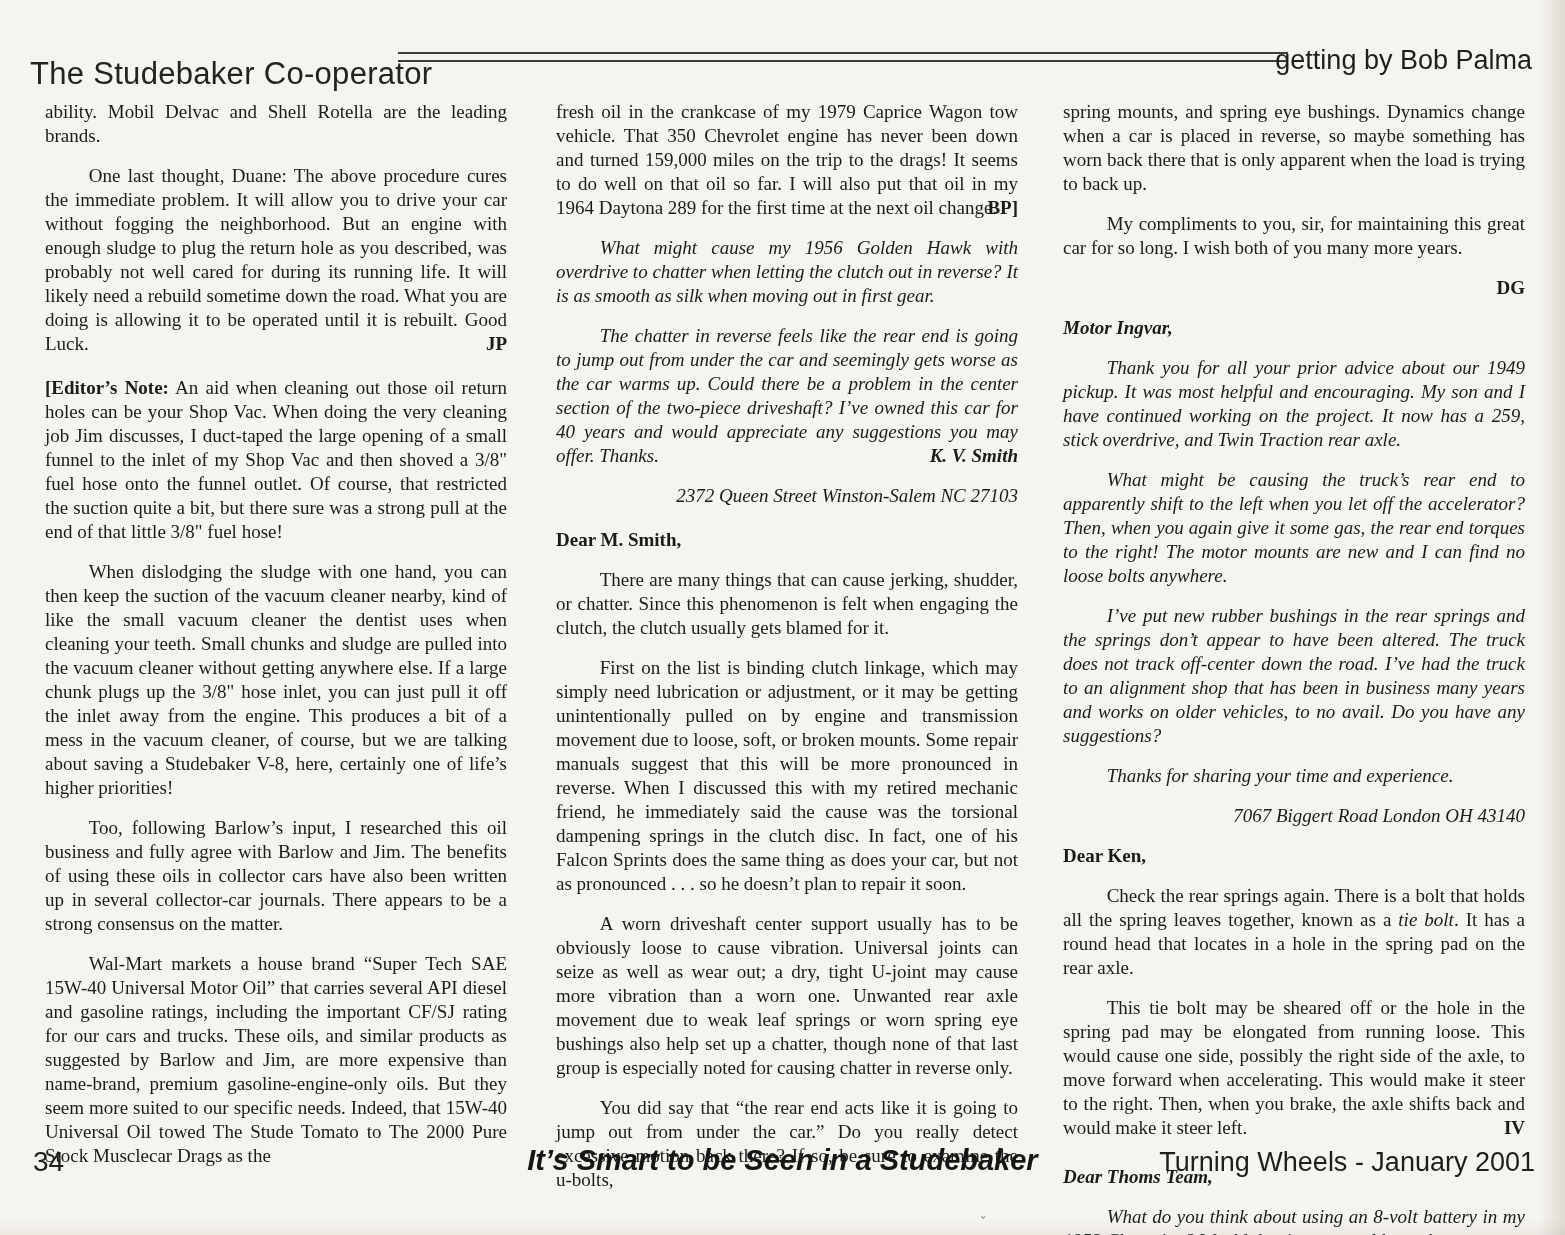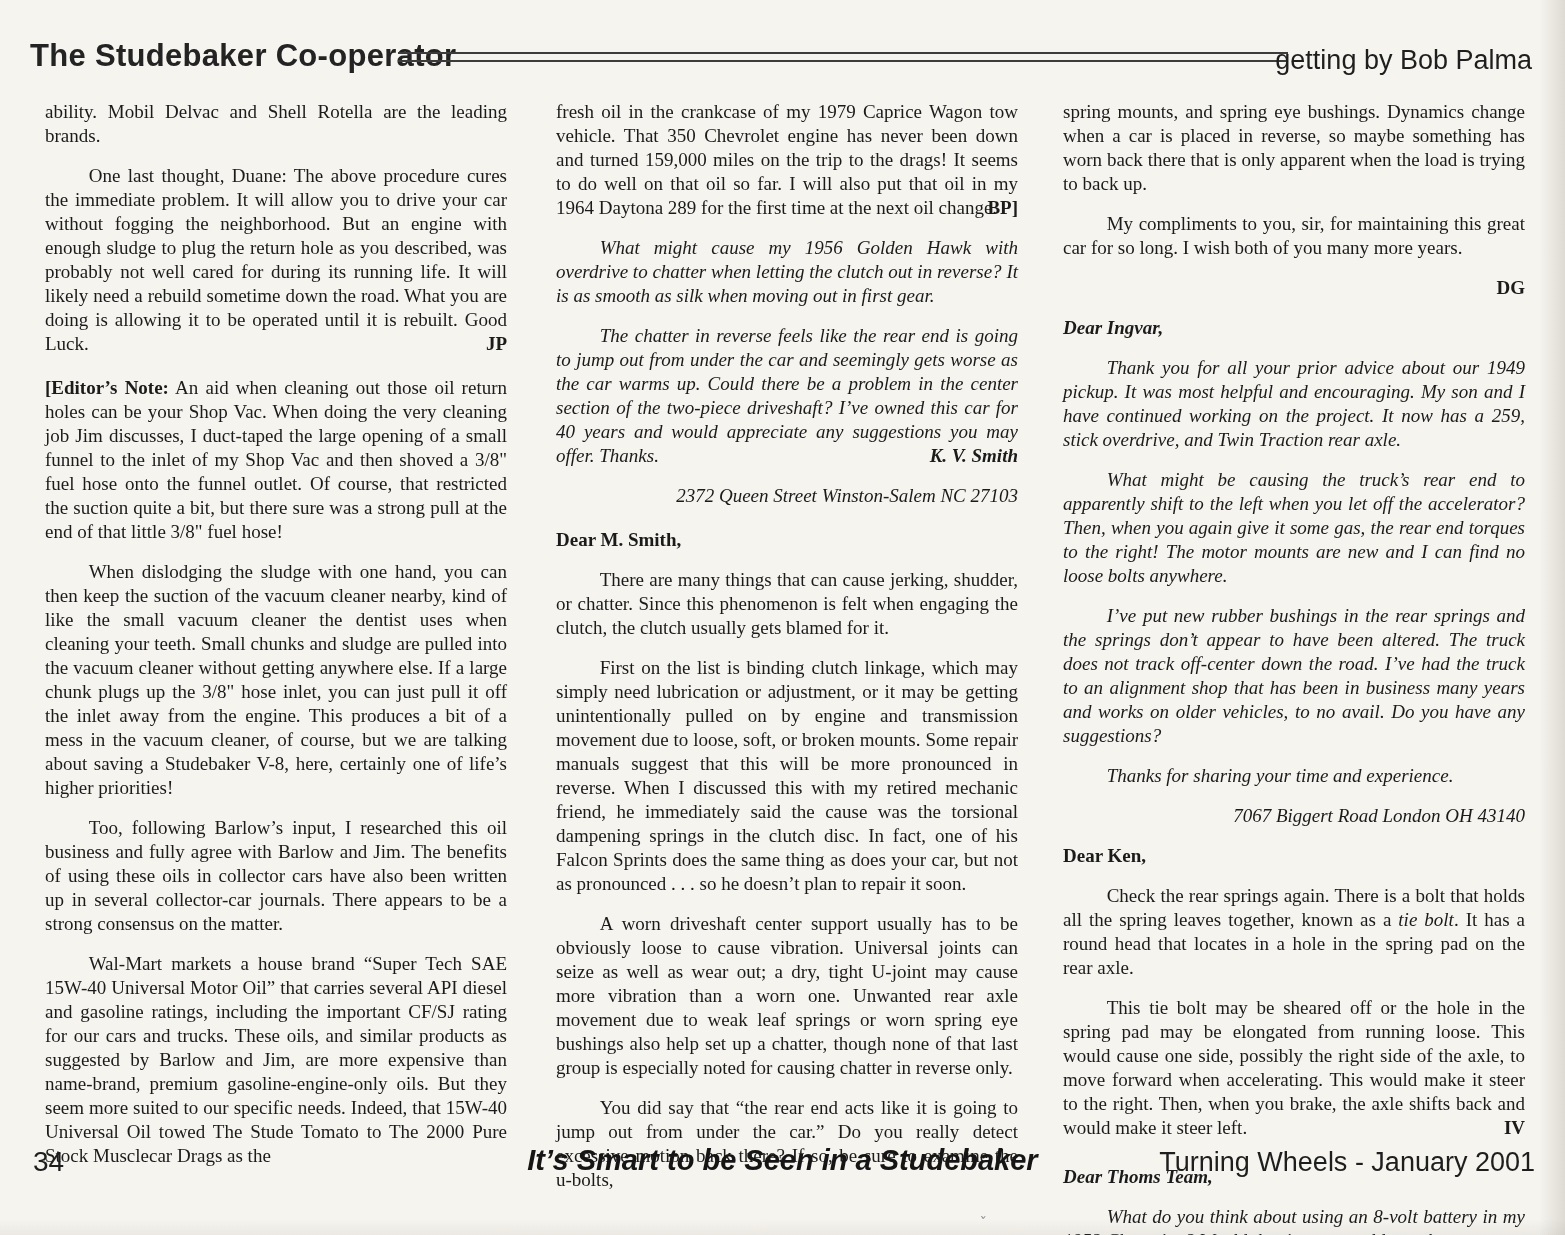--- a/index.html
+++ b/index.html
@@ -14,22 +14,22 @@
 
   
   .scan-edge  { position:absolute; right:0; top:0; width:26px; height:100%;
                 background:linear-gradient(to right, rgba(90,85,75,0), rgba(90,85,75,0.16)); }
   .scan-bottom{ position:absolute; left:0; bottom:0; width:100%; height:16px;
                 background:linear-gradient(to bottom, rgba(90,85,75,0), rgba(90,85,75,0.07)); }
   .artifact   { position:absolute; left:979px; top:1214px; color:#8d8d8d;
                 font-size:15px; font-family:"DejaVu Sans", sans-serif; transform:rotate(4deg); }
 
   
-  .hdr-title  { position:absolute; left:30px; top:38px; margin:0;
-                font-family:"Liberation Sans", sans-serif; font-weight:700;
+  .hdr-title  { position:absolute; left:30px; top:56px; margin:0;
+                font-family:"Liberation Sans", sans-serif; font-weight:400;
                 font-size:31px; color:#232323; letter-spacing:0.3px; }
   .hdr-rule   { position:absolute; left:398px; top:52px; width:890px; height:6px;
                 border-top:2px solid #3c3c3c; border-bottom:2px solid #3c3c3c; }
   .hdr-edited { position:absolute; right:33px; top:45px;
                 font-family:"Liberation Sans", sans-serif; font-size:27px; color:#1e1e1e; }
 
   
   .col { position:absolute; top:84px; width:494px;
          font-size:19px; line-height:24px; text-align:justify; }
   .col-left  { left:29px; }
@@ -87,21 +87,21 @@
     <p class="ind"><span>There are many things that can cause jerking, shudder, or chatter. Since this phenomenon is felt when engaging the clutch, the clutch usually gets blamed for it.</span></p>
     <p class="ind"><span>First on the list is binding clutch linkage, which may simply need lubrication or adjustment, or it may be getting unintentionally pulled on by engine and transmission movement due to loose, soft, or broken mounts. Some repair manuals suggest that this will be more pronounced in reverse. When I discussed this with my retired mechanic friend, he immediately said the cause was the torsional dampening springs in the clutch disc. In fact, one of his Falcon Sprints does the same thing as does your car, but not as pronounced . . . so he doesn’t plan to repair it soon.</span></p>
     <p class="ind"><span>A worn driveshaft center support usually has to be obviously loose to cause vibration. Universal joints can seize as well as wear out; a dry, tight U-joint may cause more vibration than a worn one. Unwanted rear axle movement due to weak leaf springs or worn spring eye bushings also help set up a chatter, though none of that last group is especially noted for causing chatter in reverse only.</span></p>
     <p class="ind"><span>You did say that “the rear end acts like it is going to jump out from under the car.” Do you really detect excessive motion back there? If so, be sure to examine the u-bolts,</span></p>
   </div>
 
   <div class="col col-right">
     <p><span>spring mounts, and spring eye bushings. Dynamics change when a car is placed in reverse, so maybe something has worn back there that is only apparent when the load is trying to back up.</span></p>
     <p class="ind"><span>My compliments to you, sir, for maintaining this great car for so long. I wish both of you many more years.</span></p>
     <p class="tr head">DG</p>
-    <p class="headit mt5">Dear Ingvar,</p>
+    <p class="headit mt5">Motor Ingvar,</p>
     <p class="it ind"><span>Thank you for all your prior advice about our 1949 pickup. It was most helpful and encouraging. My son and I have continued working on the project. It now has a 259, stick overdrive, and Twin Traction rear axle.</span></p>
     <p class="it ind"><span>What might be causing the truck’s rear end to apparently shift to the left when you let off the accelerator? Then, when you again give it some gas, the rear end torques to the right! The motor mounts are new and I can find no loose bolts anywhere.</span></p>
     <p class="it ind"><span>I’ve put new rubber bushings in the rear springs and the springs don’t appear to have been altered. The truck does not track off-center down the road. I’ve had the truck to an alignment shop that has been in business many years and works on older vehicles, to no avail. Do you have any suggestions?</span></p>
     <p class="it ind">Thanks for sharing your time and experience.</p>
     <p class="tr it">7067 Biggert Road  London  OH  43140</p>
     <p class="head mt15">Dear Ken,</p>
     <p class="ind"><span>Check the rear springs again. There is a bolt that holds all the spring leaves together, known as a </span><i>tie bolt</i><span>. It has a round head that locates in a hole in the spring pad on the rear axle.</span></p>
     <p class="ind rel"><span>This tie bolt may be sheared off or the hole in the spring pad may be elongated from running loose. This would cause one side, possibly the right side of the axle, to move forward when accelerating. This would make it steer to the right. Then, when you brake, the axle shifts back and would make it steer left.</span><span class="sig">IV</span></p>
     <p class="headit mt25">Dear Thoms Team,</p>
     <p class="it ind"><span>What do you think about using an 8-volt battery in my 1952 Champion? Would that improve cold-weather</span></p>

